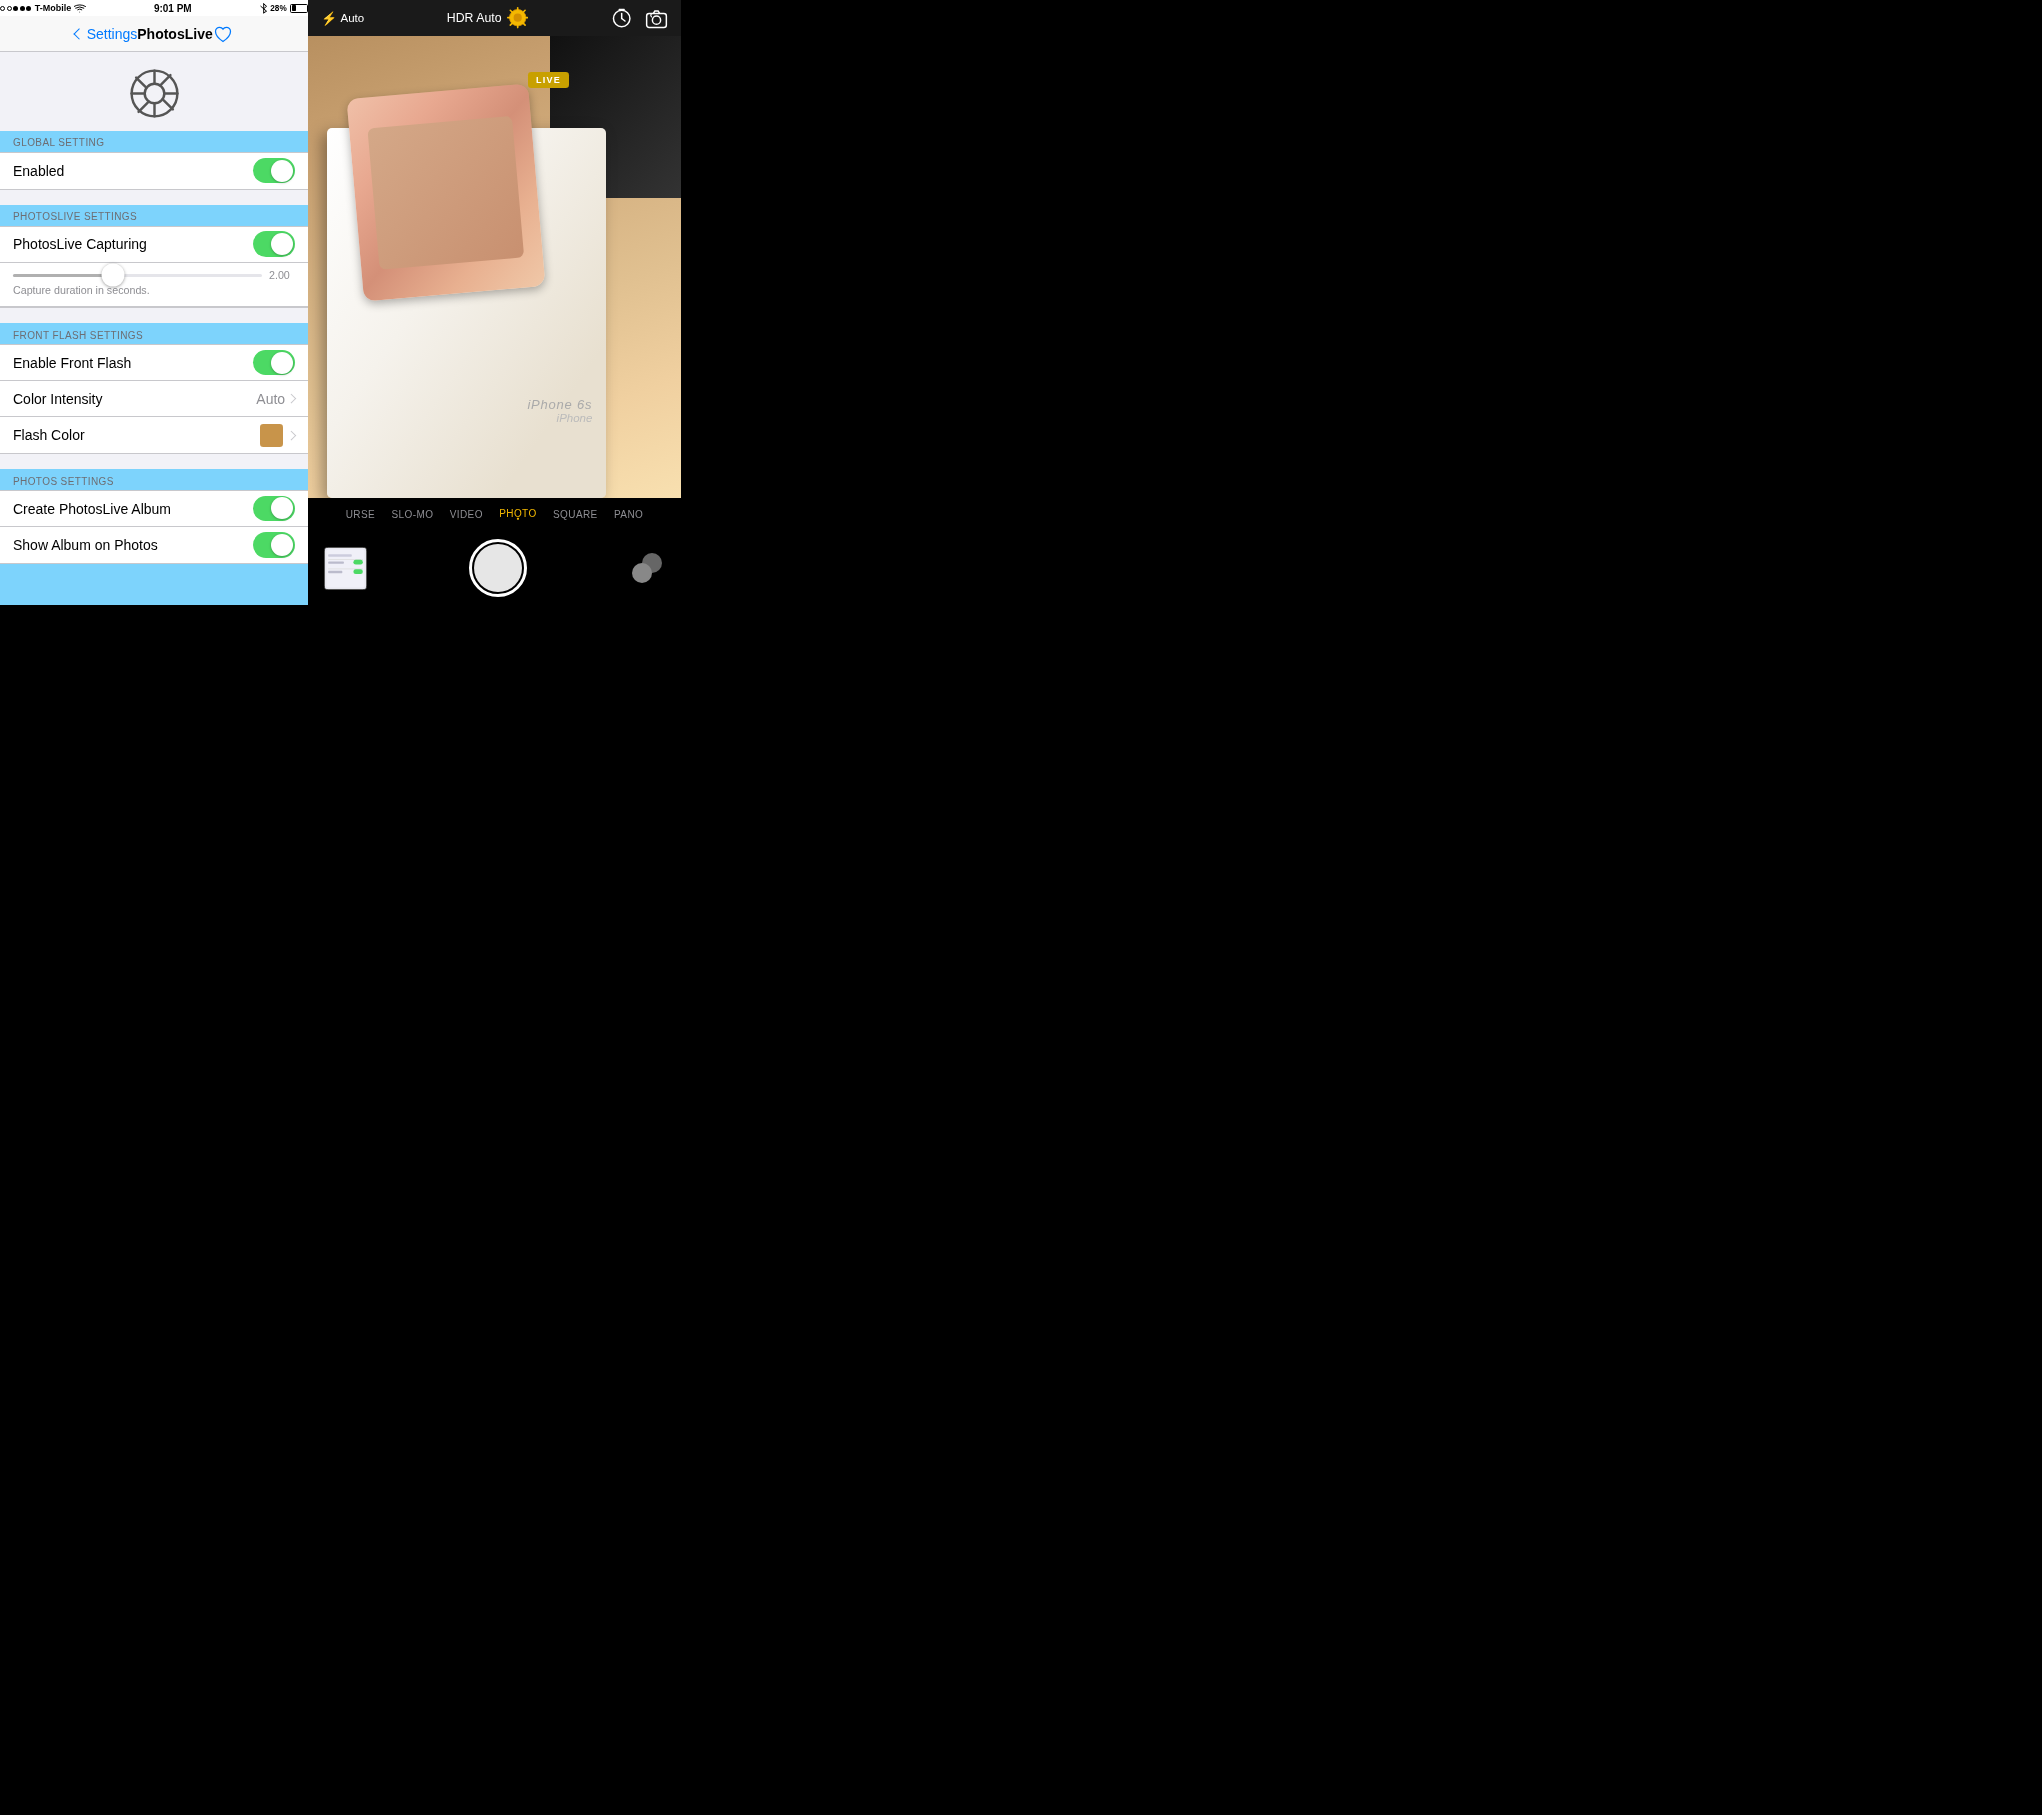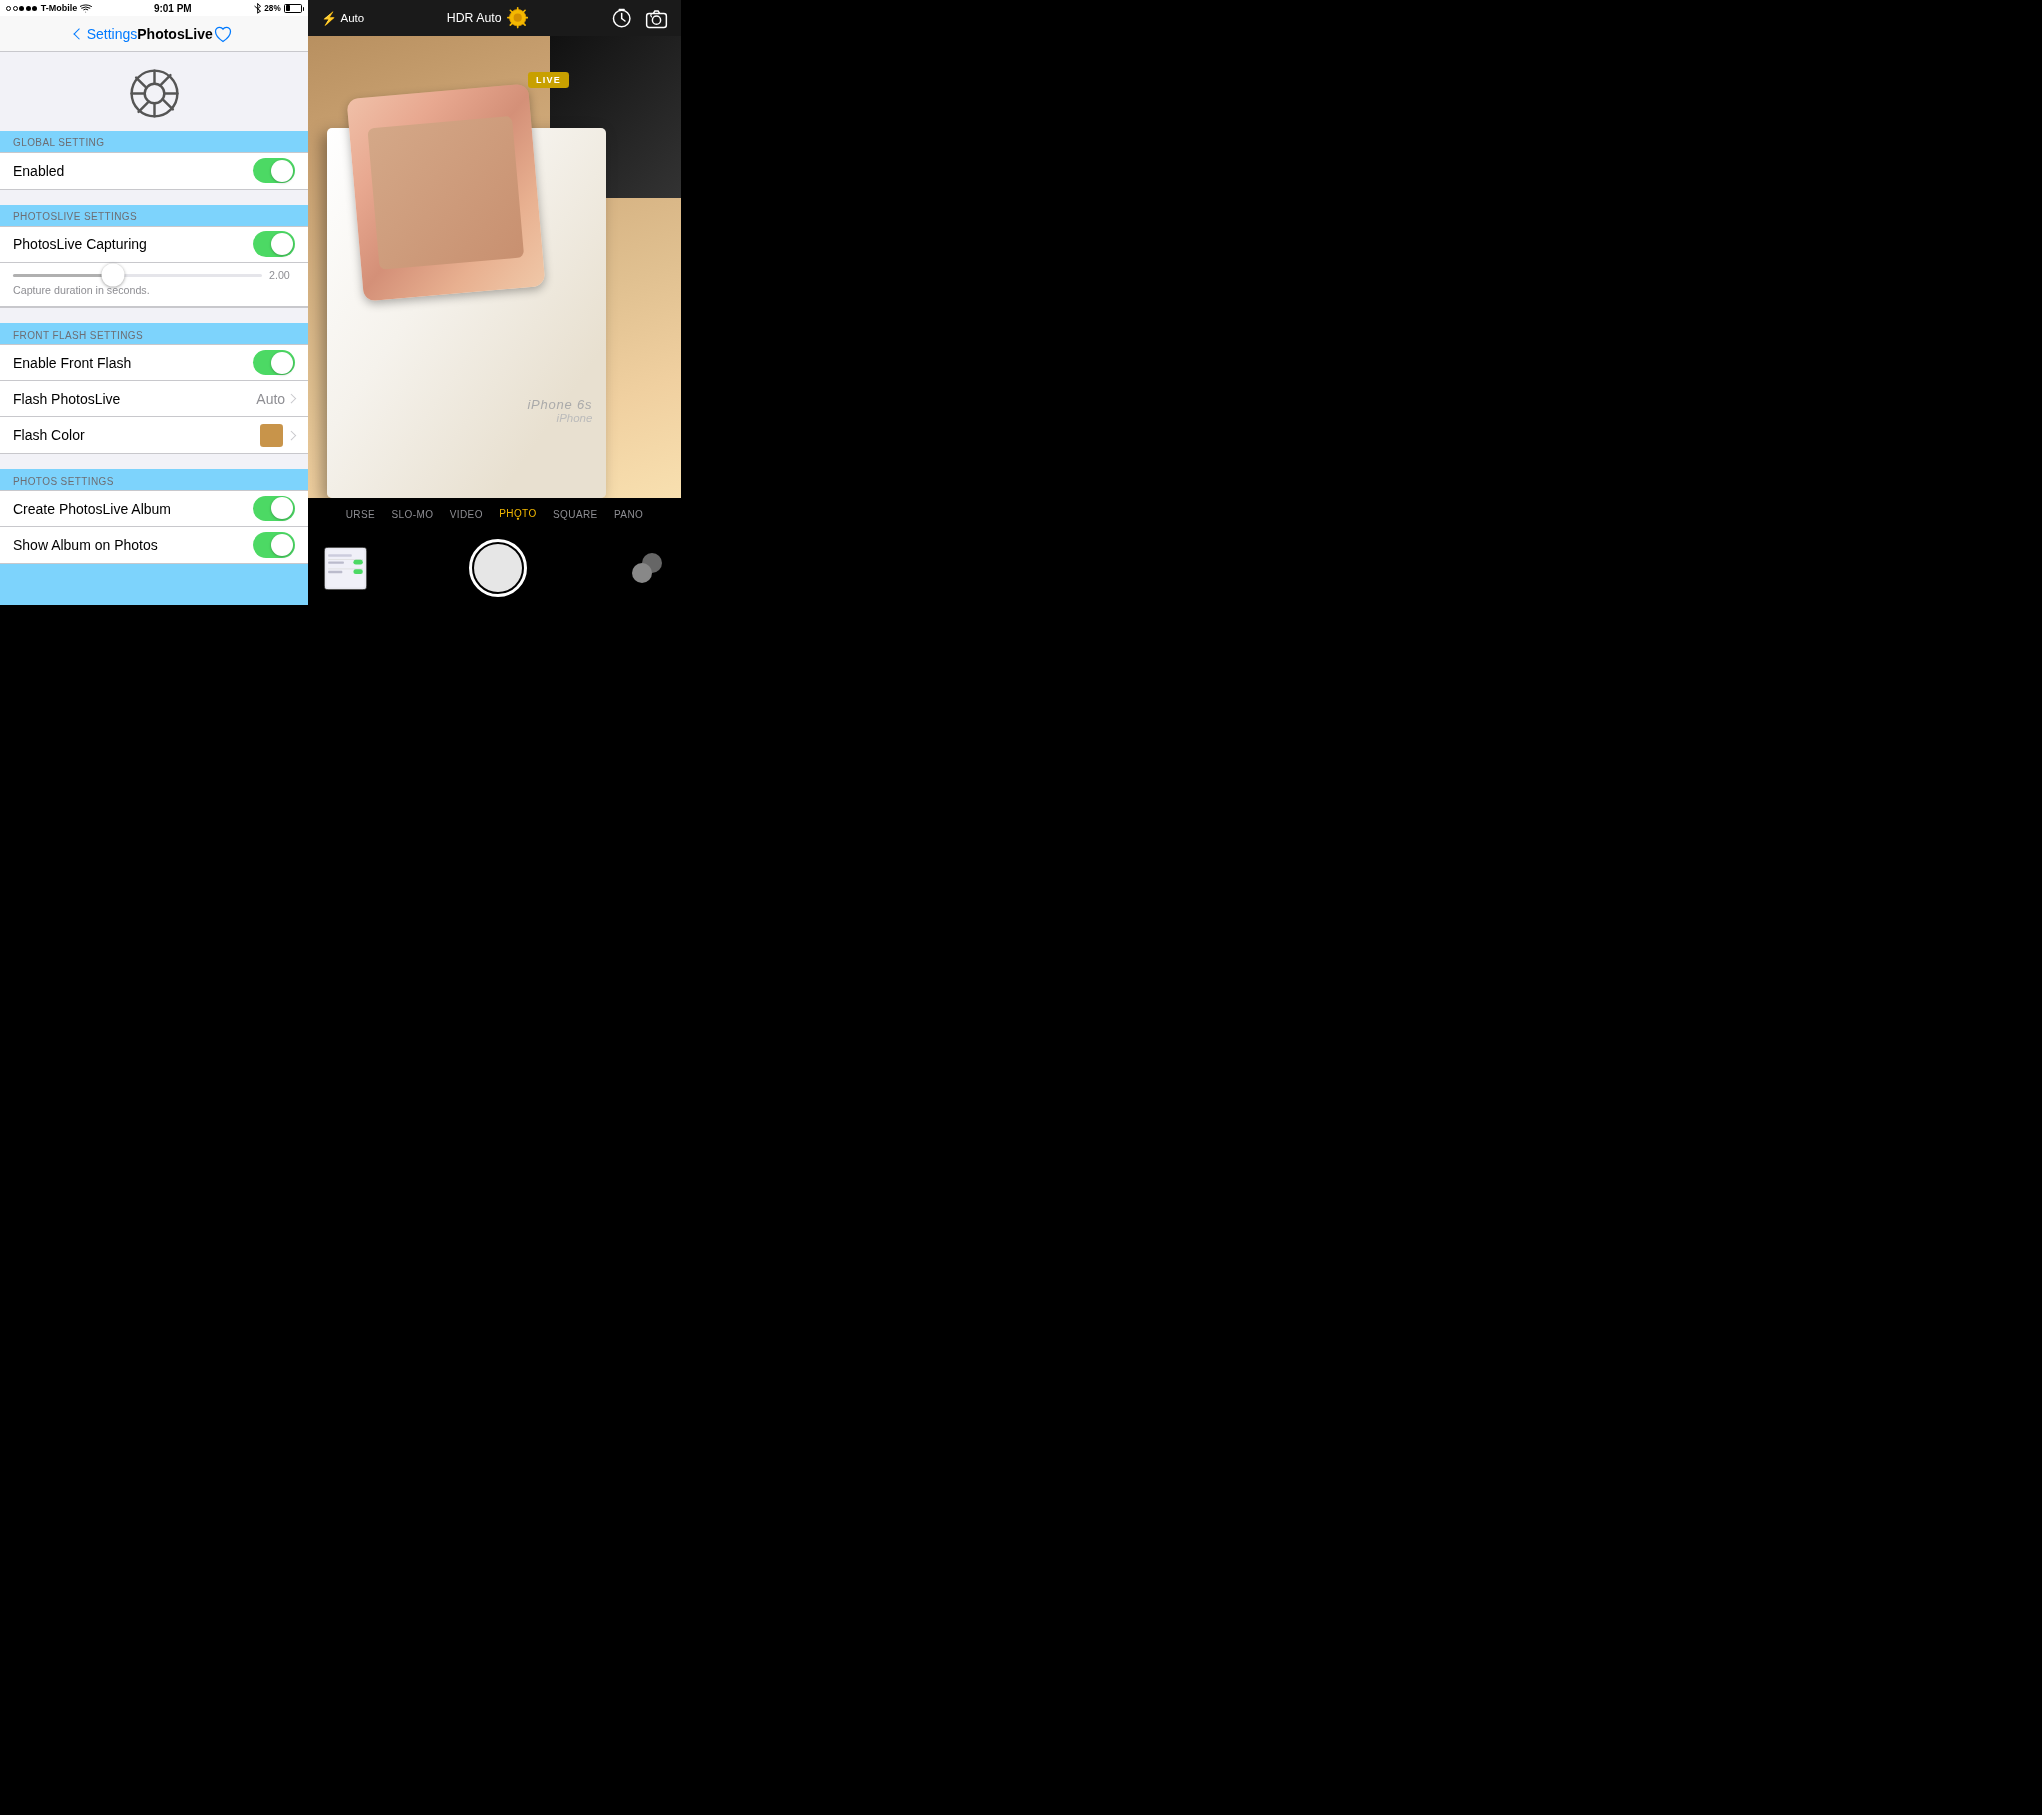--- a/index.html
+++ b/index.html
@@ -22,21 +22,21 @@
       overflow: hidden;
     }
 
     
     .status-bar {
       background: #fff;
       height: 16.4px;
       display: flex;
       align-items: center;
       justify-content: space-between;
-      padding: 0 6px;
+      padding: 0 0;
       font-size: 9px;
       font-weight: 600;
     }
     .status-left { display: flex; align-items: center; gap: 3.3px; }
     .status-dots { display: flex; gap: 1.6px; }
     .dot { width: 5px; height: 5px; border-radius: 50%; background: #000; }
     .dot.empty { background: none; border: 0.8px solid #000; }
     .status-right { display: flex; align-items: center; gap: 3.3px; font-size: 8.2px; }
     .battery-icon {
       width: 18px; height: 9px; border: 0.8px solid #000; border-radius: 1.6px;
@@ -427,21 +427,21 @@
 
     <div class="section-header">FRONT FLASH SETTINGS</div>
     <div class="settings-group">
       <div class="settings-row">
         <span class="row-label">Enable Front Flash</span>
         <div class="toggle">
           <div class="toggle-thumb"></div>
         </div>
       </div>
       <div class="settings-row">
-        <span class="row-label">Flash PhotosLive</span>
+        <span class="row-label">Color Intensity</span>
         <div class="row-right value-chevron">
           <span class="value-text">Auto</span>
           <div class="chevron-right"></div>
         </div>
       </div>
       <div class="settings-row">
         <span class="row-label">Flash Color</span>
         <div class="row-right">
           <div class="color-swatch"></div>
           <div class="chevron-right"></div>

